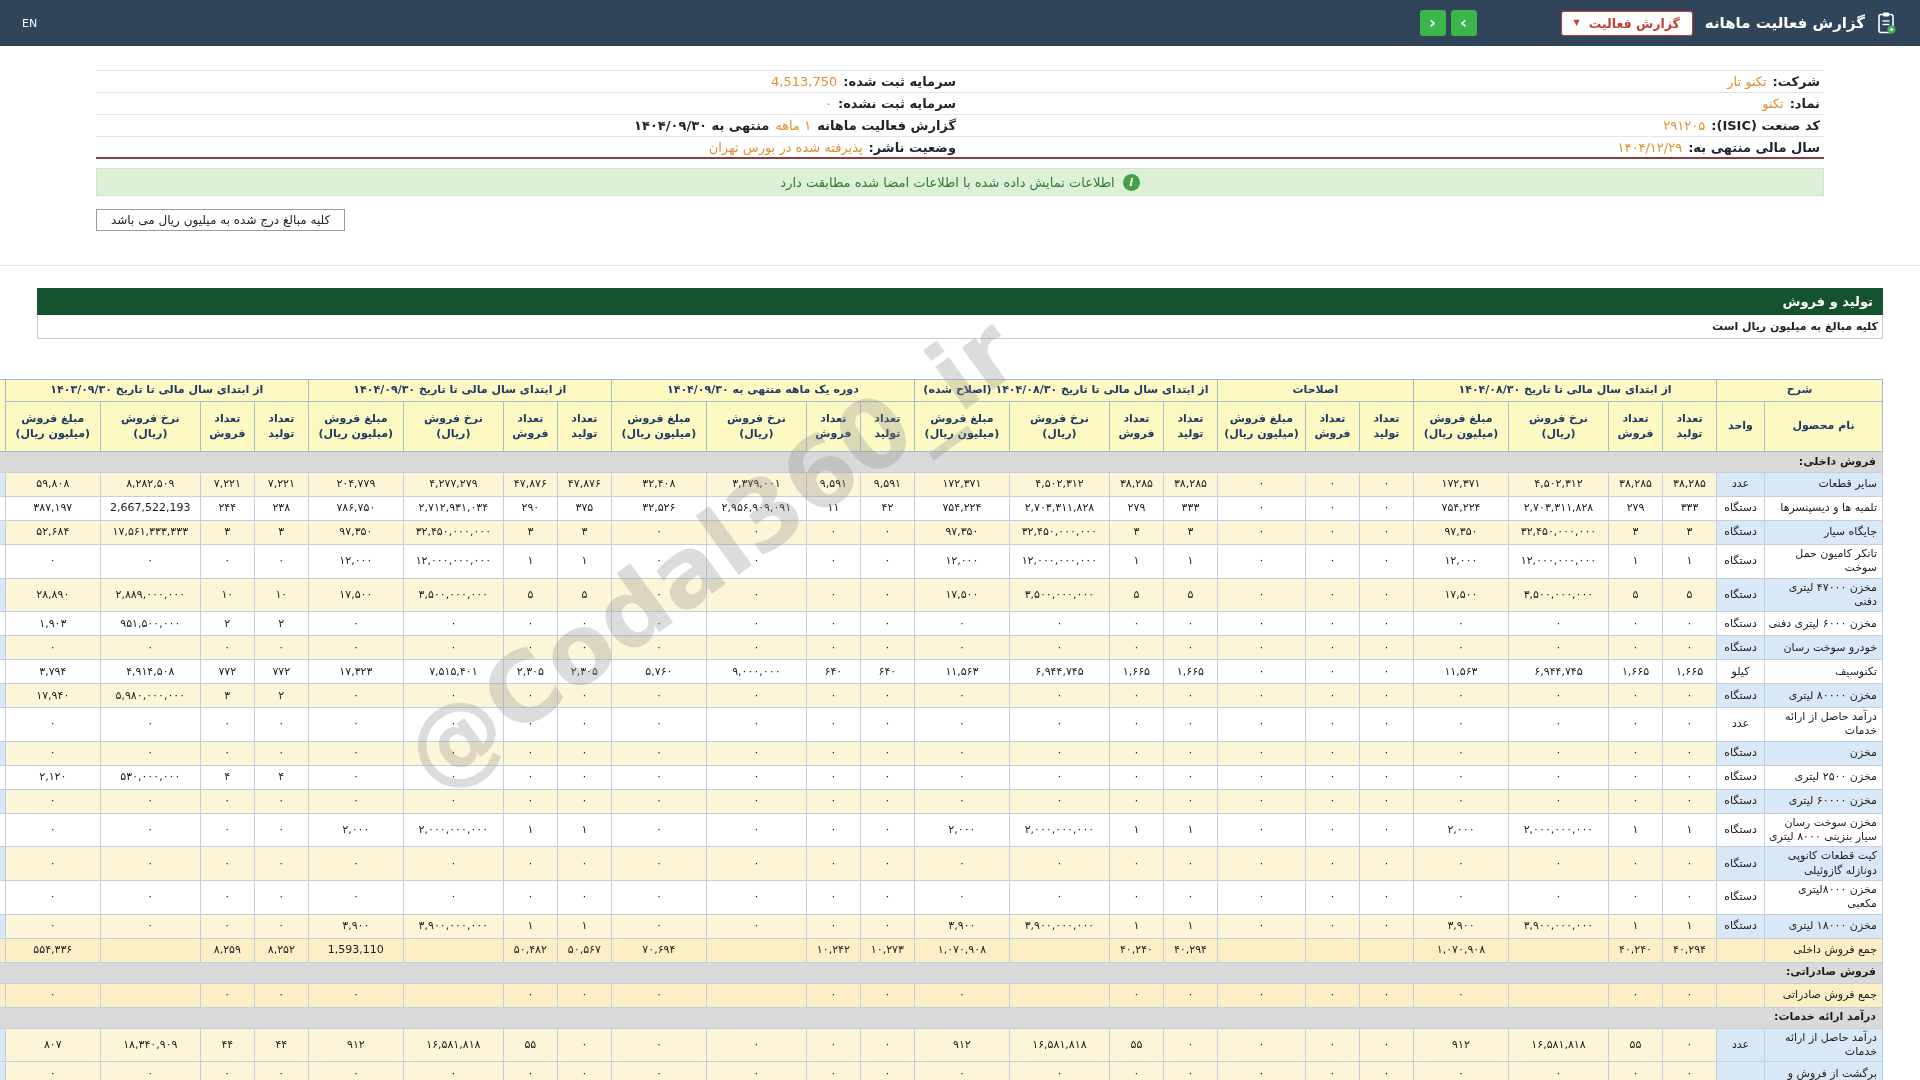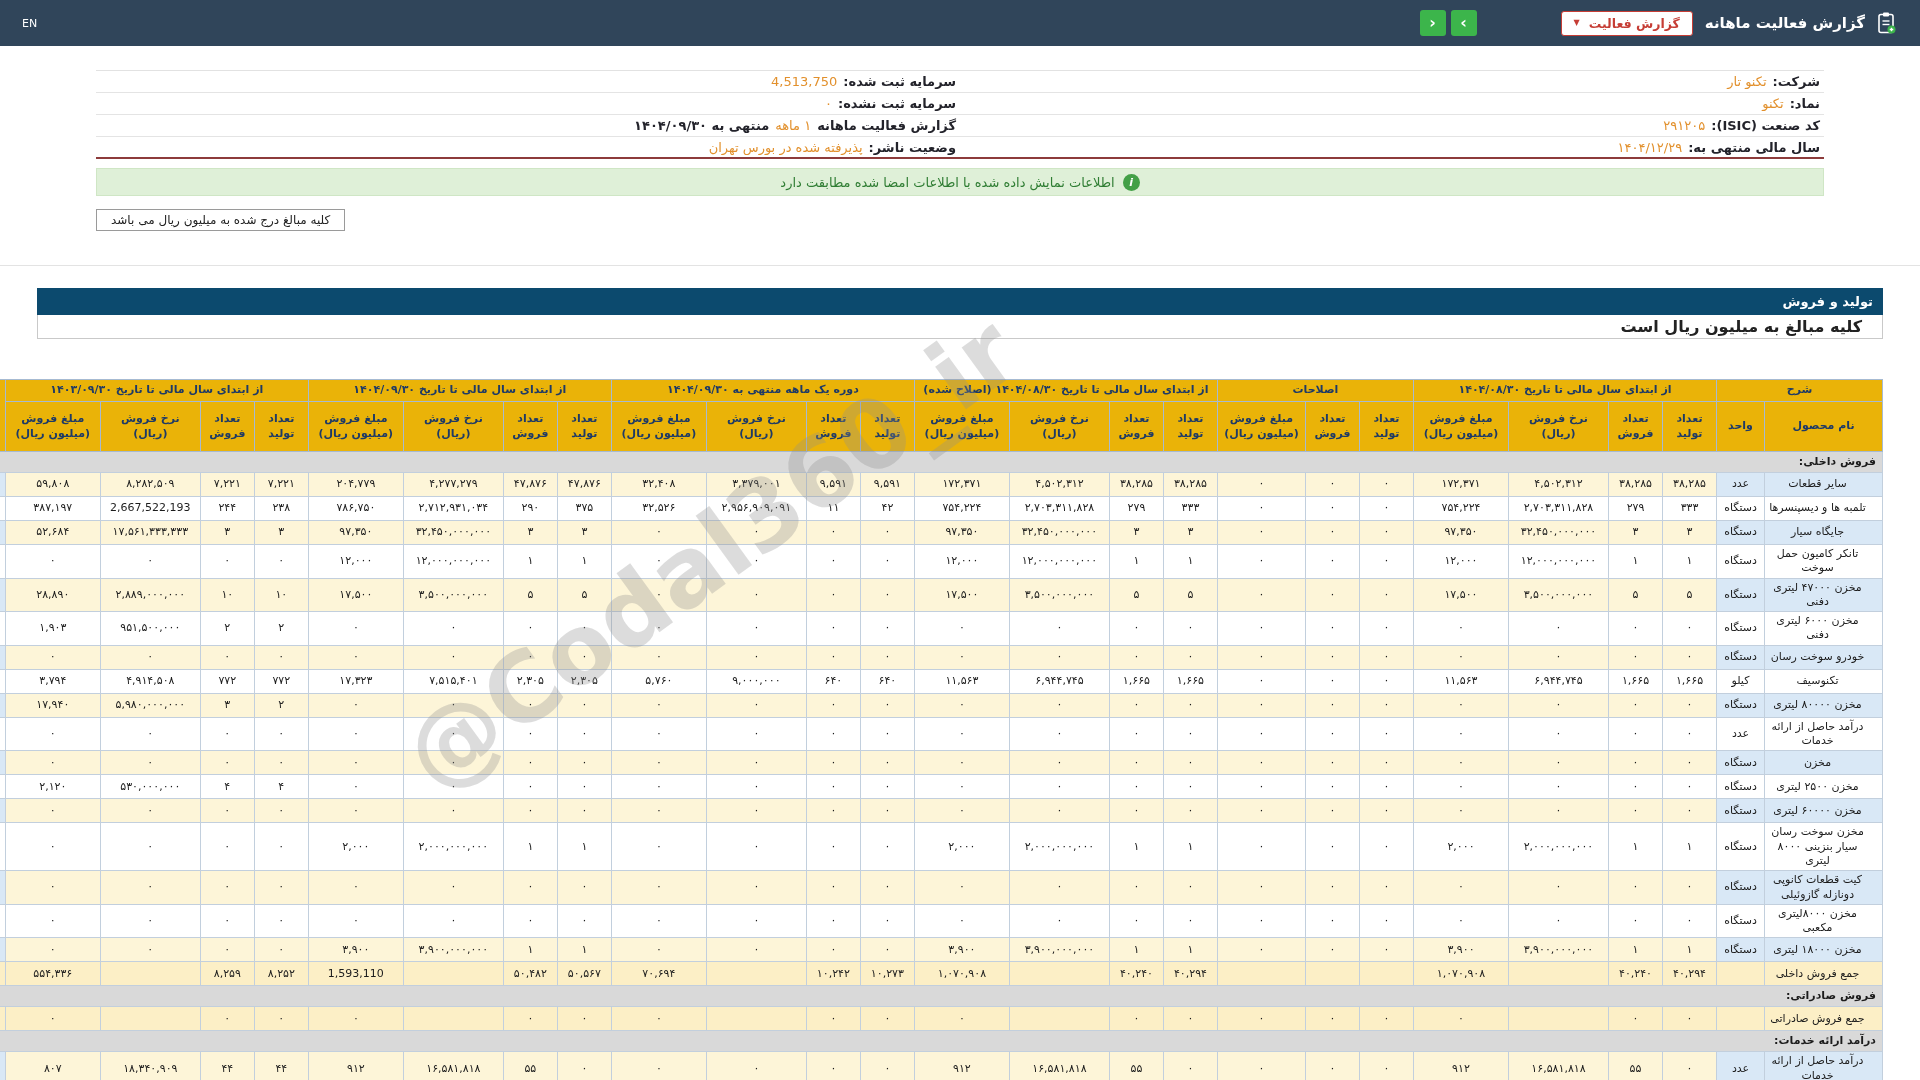--- a/index.html
+++ b/index.html
@@ -33,33 +33,33 @@
   .banner{margin-top:9px;background:#dff0d8;border:1px solid #cfe6c5;height:28px;display:flex;
     align-items:center;justify-content:center;gap:8px;color:#2f7d33;font-size:13px}
   .info-icon{width:17px;height:17px;border-radius:50%;background:#43a047;color:#fff;font-size:11px;
     font-weight:bold;display:flex;align-items:center;justify-content:center;font-style:italic;flex:none}
   
   .amounts-note{margin-top:13px;margin-right:auto;width:fit-content;border:1px solid #9a9a9a;
     padding:3px 14px;font-size:12px;color:#222;background:#fff}
   .page-divider{margin-top:34px;border-bottom:1px solid #e3e3e3}
   
   .main{margin:22px 37px 0;position:relative}
-  .section-bar{background:#0c4a6e;color:#fff;font-weight:bold;font-size:13px;height:27px;
+  .section-bar{background:#14532d;color:#fff;font-weight:bold;font-size:13px;height:27px;
     display:flex;align-items:center;padding:0 10px}
   .table-note{border:1px solid #c9c9c9;border-top:none;height:24px;display:flex;align-items:center;
-    padding:0 20px;font-size:16px;font-weight:bold;color:#222;background:#fff}
+    padding:0 4px;font-size:11px;font-weight:bold;color:#222;background:#fff}
   .table-wrap{margin-top:40px}
   table{width:100%;border-collapse:collapse;table-layout:fixed}
-  th{background:#eab308;color:#1e3a66;border:1px solid #a6bad2;font-size:11px;font-weight:bold;
+  th{background:#fef9c3;color:#1e3a66;border:1px solid #a6bad2;font-size:11px;font-weight:bold;
     padding:2px;vertical-align:middle;line-height:1.35}
   tr.hrow1 th{height:22px}
   tr.hrow2 th{height:50px}
   td{border:1px solid #c2cfdd;font-size:11px;color:#1c1c1c;text-align:center;padding:2px 3px;
     height:24px;overflow:hidden;white-space:nowrap;background:#fff;line-height:1.3}
-  td.name{white-space:normal;padding-right:15px}
+  td.name{text-align:right;white-space:normal;padding-right:5px}
   tr.tint td.lab{background:#d9e8f6}
   tr.tint td.num{background:#fdf5d8}
   tr.total td{background:#fcefc6}
   td.section-cell{background:#d9d9d9;text-align:right;font-weight:bold;padding-right:6px;height:21px}
   .watermark{position:absolute;left:310px;top:210px;transform:rotate(-36deg);font-size:96px;
     font-weight:bold;color:#8f8f8f;opacity:.3;pointer-events:none;z-index:4;white-space:nowrap;direction:ltr}
 </style>
 </head>
 <body>
 

